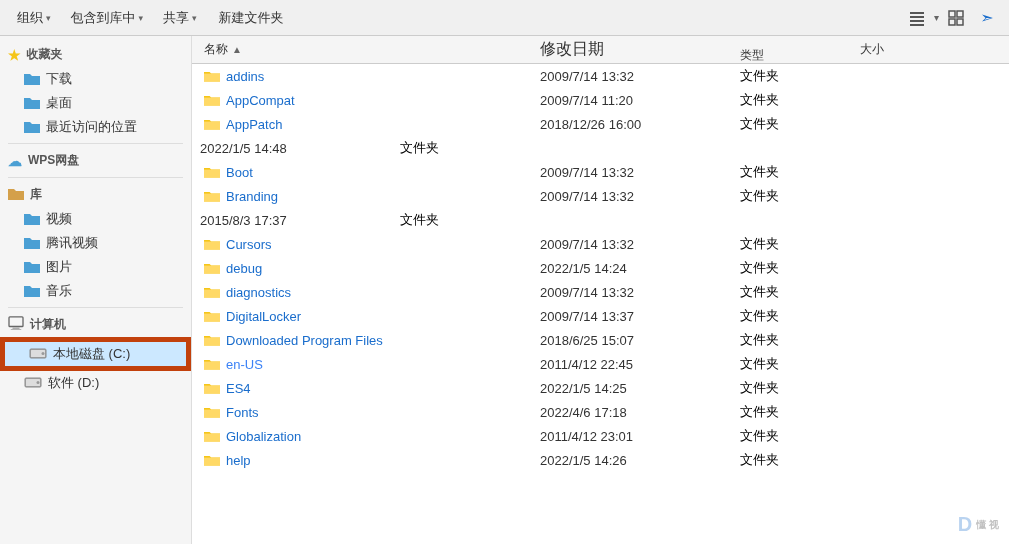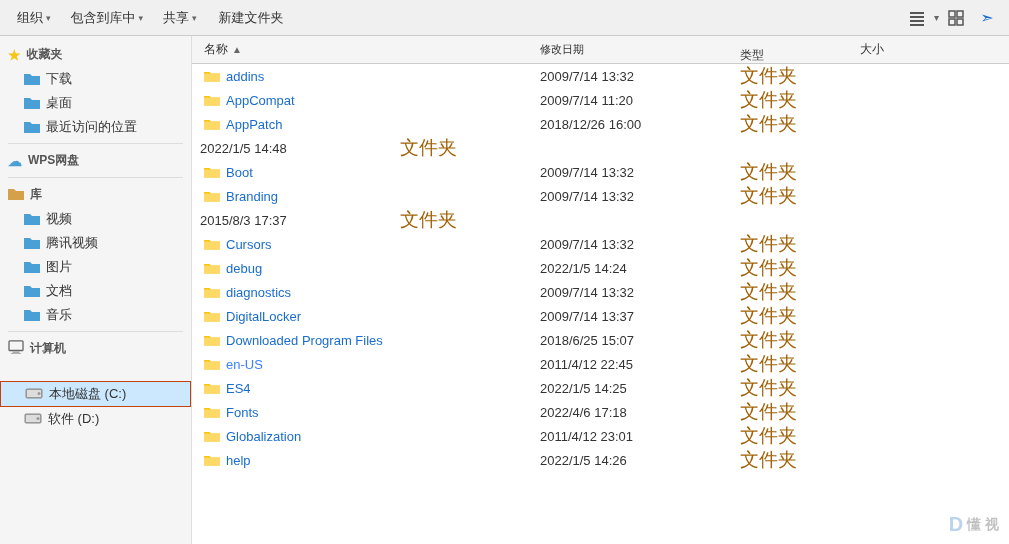--- a/index.html
+++ b/index.html
@@ -123,22 +123,21 @@
       display: flex;
       align-items: center;
       padding: 3px 8px 3px 24px;
       font-size: 13px;
       color: #333;
       cursor: pointer;
       user-select: none;
     }
     .sidebar-item.selected {
       background: #cce8ff;
-      border: 1px solid #c2410c;
-      margin-top: 20px;
+      border: 5px solid #c2410c;
     }
     .sidebar-item .item-icon {
       margin-right: 6px;
       font-size: 14px;
     }
     .sidebar-item .item-icon.drive-icon {
       font-size: 15px;
     }
     .sidebar-sep {
       height: 1px;
@@ -173,21 +172,21 @@
       user-select: none;
     }
     .col-name .sort-arrow {
       margin-left: 4px;
       font-size: 10px;
       color: #666;
     }
     .col-date {
       width: 200px;
       padding-left: 8px;
-      font-size: 11px;
+      font-size: 16px;
       color: #333;
     }
     .col-type {
       width: 120px;
       padding-left: 8px;
       font-size: 12px;
       color: #333;
       margin-top: 12px;
     }
     .col-size {
@@ -224,22 +223,22 @@
     }
     .file-date-cell {
       width: 200px;
       padding-left: 8px;
       font-size: 13px;
       color: #333;
     }
     .file-type-cell {
       width: 120px;
       padding-left: 8px;
-      font-size: 19px;
-      color: #a16207;
+      font-size: 13px;
+      color: #000000;
     }
     .file-size-cell {
       width: 80px;
       padding-left: 8px;
       font-size: 13px;
       color: #333;
     }
 
     
     .watermark {
@@ -253,21 +252,21 @@
       display: flex;
       align-items: center;
       gap: 4px;
     }
     .watermark-logo {
       font-size: 20px;
       font-weight: bold;
       color: #1a6dcc;
     }
     .watermark-text {
-      font-size: 14px;
+      font-size: 10px;
       font-weight: bold;
       color: #333;
     }
   </style>
 </head>
 <body>
 
 <div class="toolbar">
   <div class="toolbar-btn">
     <span>组织</span>
@@ -384,28 +383,20 @@
             </svg>
         </span>
         <span>图片</span>
       </div>
       <div class="sidebar-item">
         <span class="item-icon">
           <svg width="16" height="14" viewBox="0 0 16 14">
               <path d="M0 3h6l2 2h8v9H0z" fill="#4a9fd4"></path>
             </svg>
         </span>
-        <span>文档</span>
-      </div>
-      <div class="sidebar-item">
-        <span class="item-icon">
-          <svg width="16" height="14" viewBox="0 0 16 14">
-              <path d="M0 3h6l2 2h8v9H0z" fill="#4a9fd4"></path>
-            </svg>
-        </span>
         <span>音乐</span>
       </div>
     </div>
 
     <div class="sidebar-sep"></div>
 
     <div class="sidebar-section">
       <div class="sidebar-header">
         <span class="computer-icon">
           <svg width="16" height="14" viewBox="0 0 18 16">

